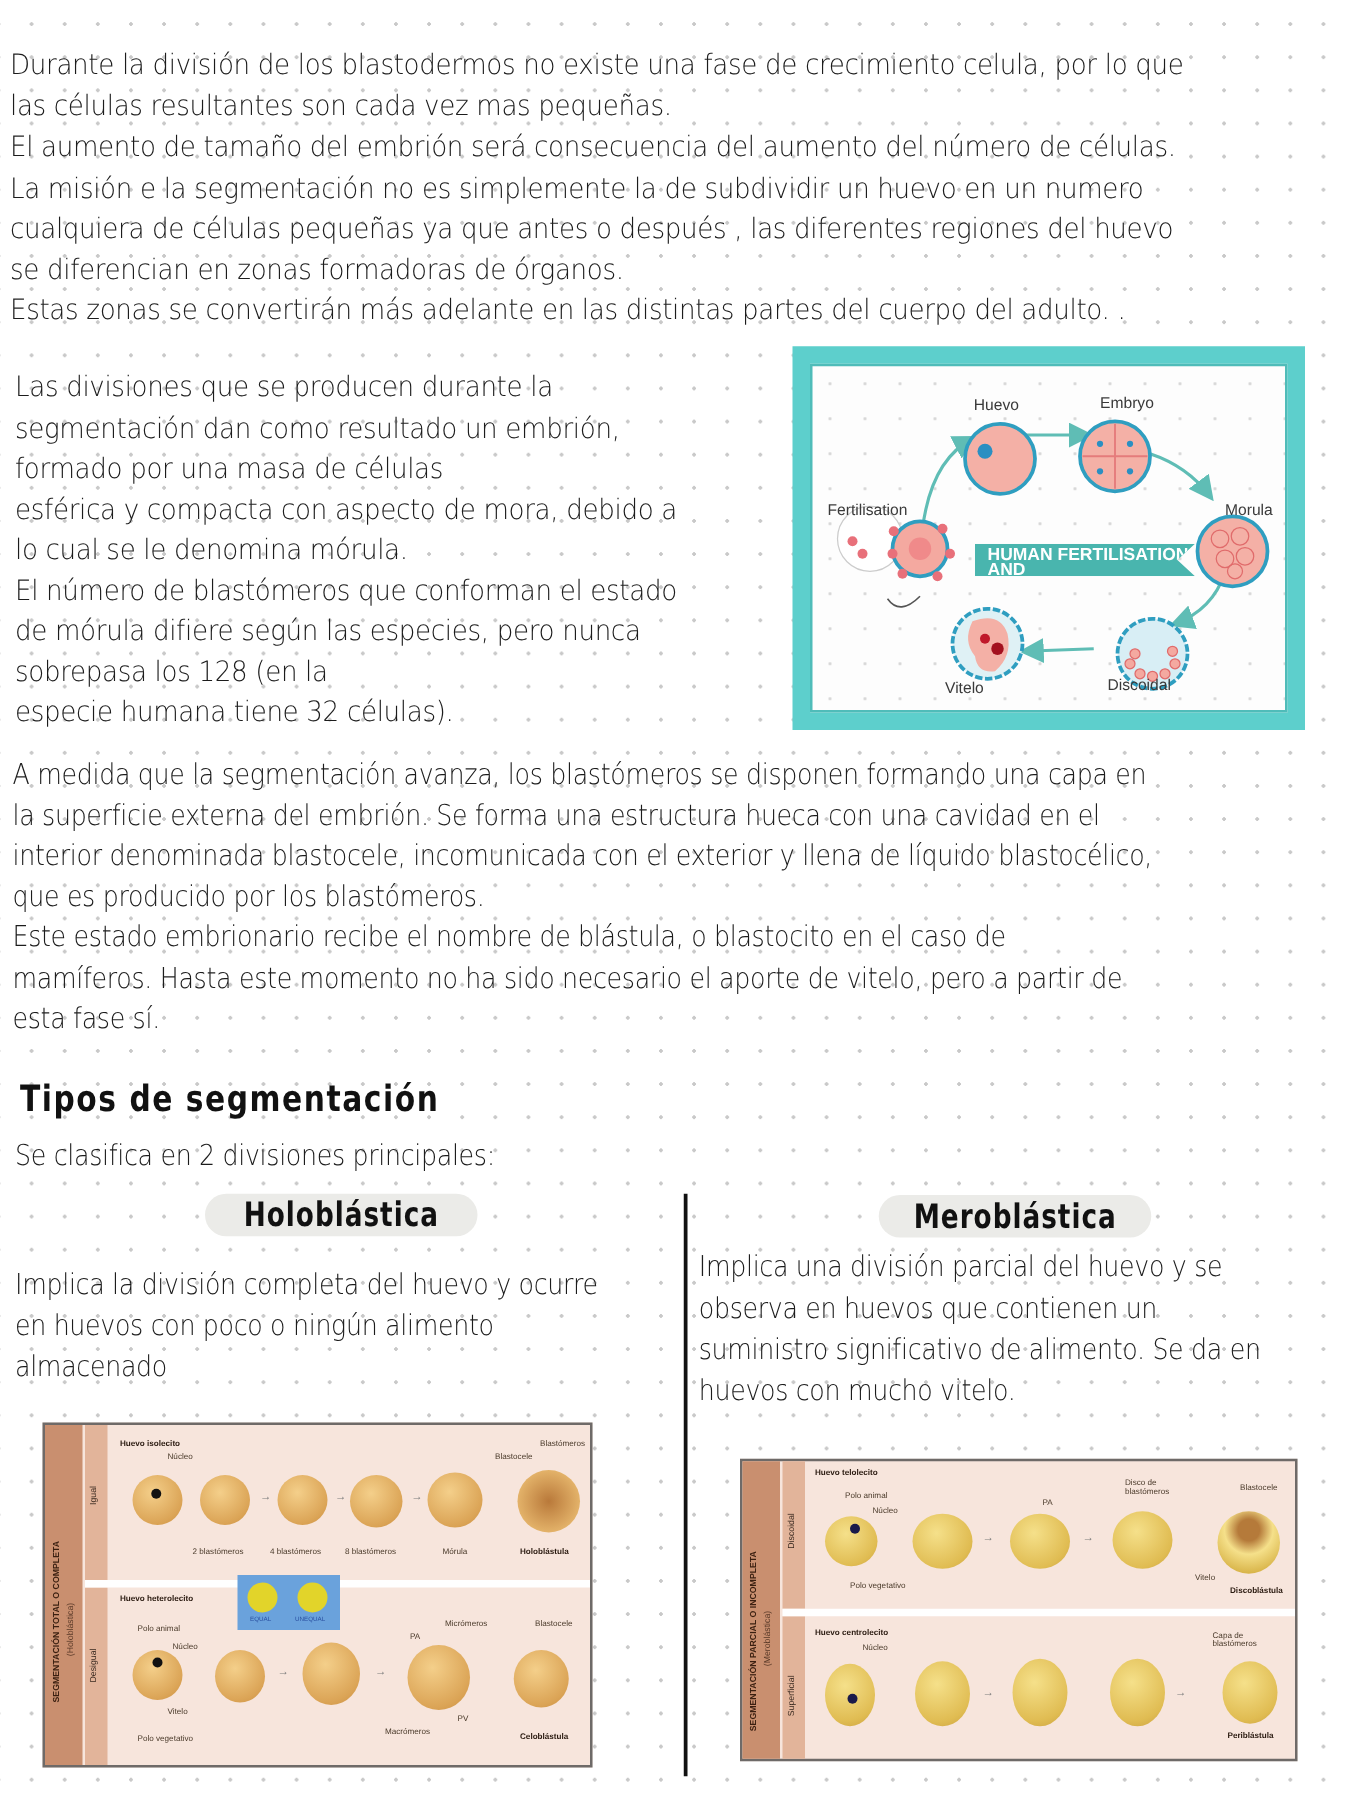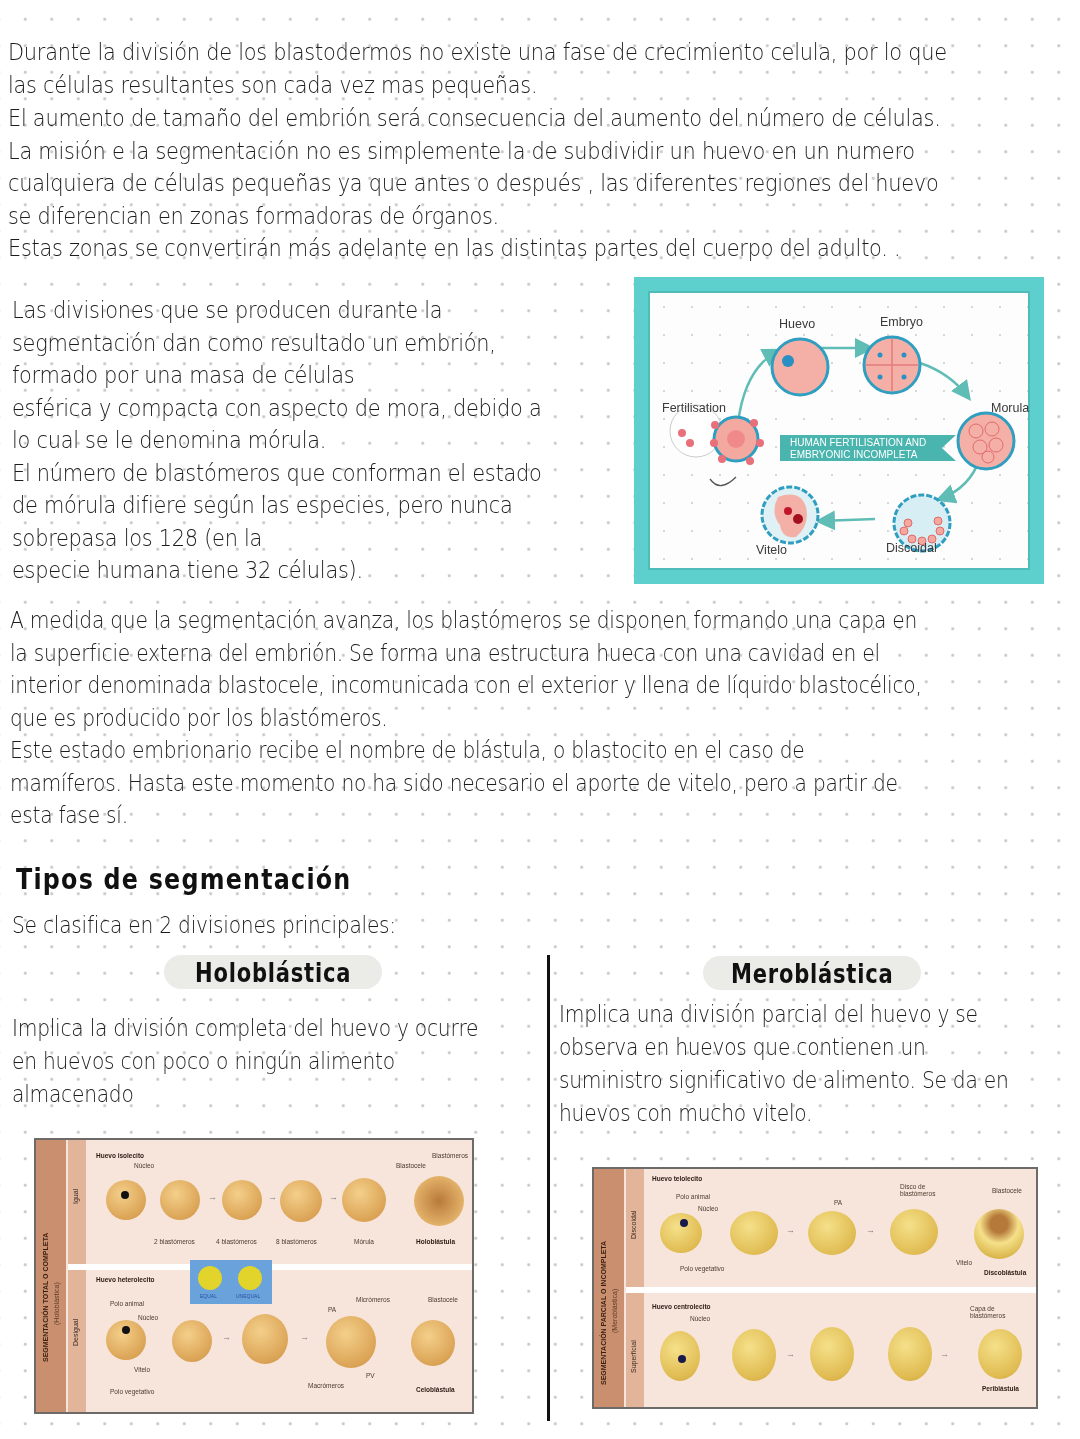--- a/index.html
+++ b/index.html
@@ -36,21 +36,21 @@
   }
   #fig1 .inner {
     width: 100%; height: 100%; background: #fdfdfd; position: relative;
     border: 2px solid #4fbcb9; box-sizing: border-box;
     background-image: radial-gradient(circle, #d6d6d6 1px, transparent 1.4px);
     background-size: 28px 28px;
   }
   .stage-lbl { position: absolute; font-size: 12.5px; color: #3a3a3a; font-family: "Liberation Sans", sans-serif; }
   .banner {
     position: absolute; left: 130px; top: 142px; width: 176px; height: 26px;
-    background: #49b5ae; color: #fff; font-size: 10px; font-weight: normal;
+    background: #49b5ae; color: #fff; font-size: 14px; font-weight: bold;
     font-family: "Liberation Sans", sans-serif; line-height: 12px; padding: 2px 0 0 10px; box-sizing: border-box;
     clip-path: polygon(0 0, 100% 0, 92% 50%, 100% 100%, 0 100%);
   }
 
   
   #p3 { left: 10px; top: 604px; font-size: 23px; line-height: 32.5px; transform: scaleX(0.88); }
 
   
   #title { left: 16px; top: 862px; font-family: "DejaVu Sans", sans-serif; font-weight: bold; font-size: 29px; letter-spacing: 1.5px; transform: scaleX(0.82); transform-origin: left top; color: #111; }
 
@@ -174,21 +174,21 @@
         </g>
 
       <circle cx="140" cy="222" r="28" fill="#dff1f5" stroke="#2f9ec0" stroke-width="3" stroke-dasharray="6 2"></circle>
       <path d="M128,204 Q150,196 156,214 Q160,232 146,244 Q132,246 130,232 Q120,220 128,204z" fill="#f4b0a6"></path>
       <circle cx="138" cy="218" r="4" fill="#c0182a"></circle>
         <circle cx="148" cy="226" r="5" fill="#a3101e"></circle>
     </svg>
     <span class="stage-lbl" style="left:12px;top:108px">Fertilisation</span>
     <span class="stage-lbl" style="left:129px;top:24px">Huevo</span>
     <span class="stage-lbl" style="left:230px;top:22px">Embryo</span>
-    <span class="stage-lbl" style="left:341px;top:108px">Morula</span>
+    <span class="stage-lbl" style="left:330px;top:108px">Morula</span>
     <span class="stage-lbl" style="left:236px;top:248px">Discoidal</span>
     <span class="stage-lbl" style="left:106px;top:250px">Vitelo</span>
     <div class="banner">
       <div>HUMAN FERTILISATION AND</div>
       <div>EMBRYONIC INCOMPLETA</div>
     </div>
   </div>
 </div>
 
 <div id="p3" class="abs hand">

